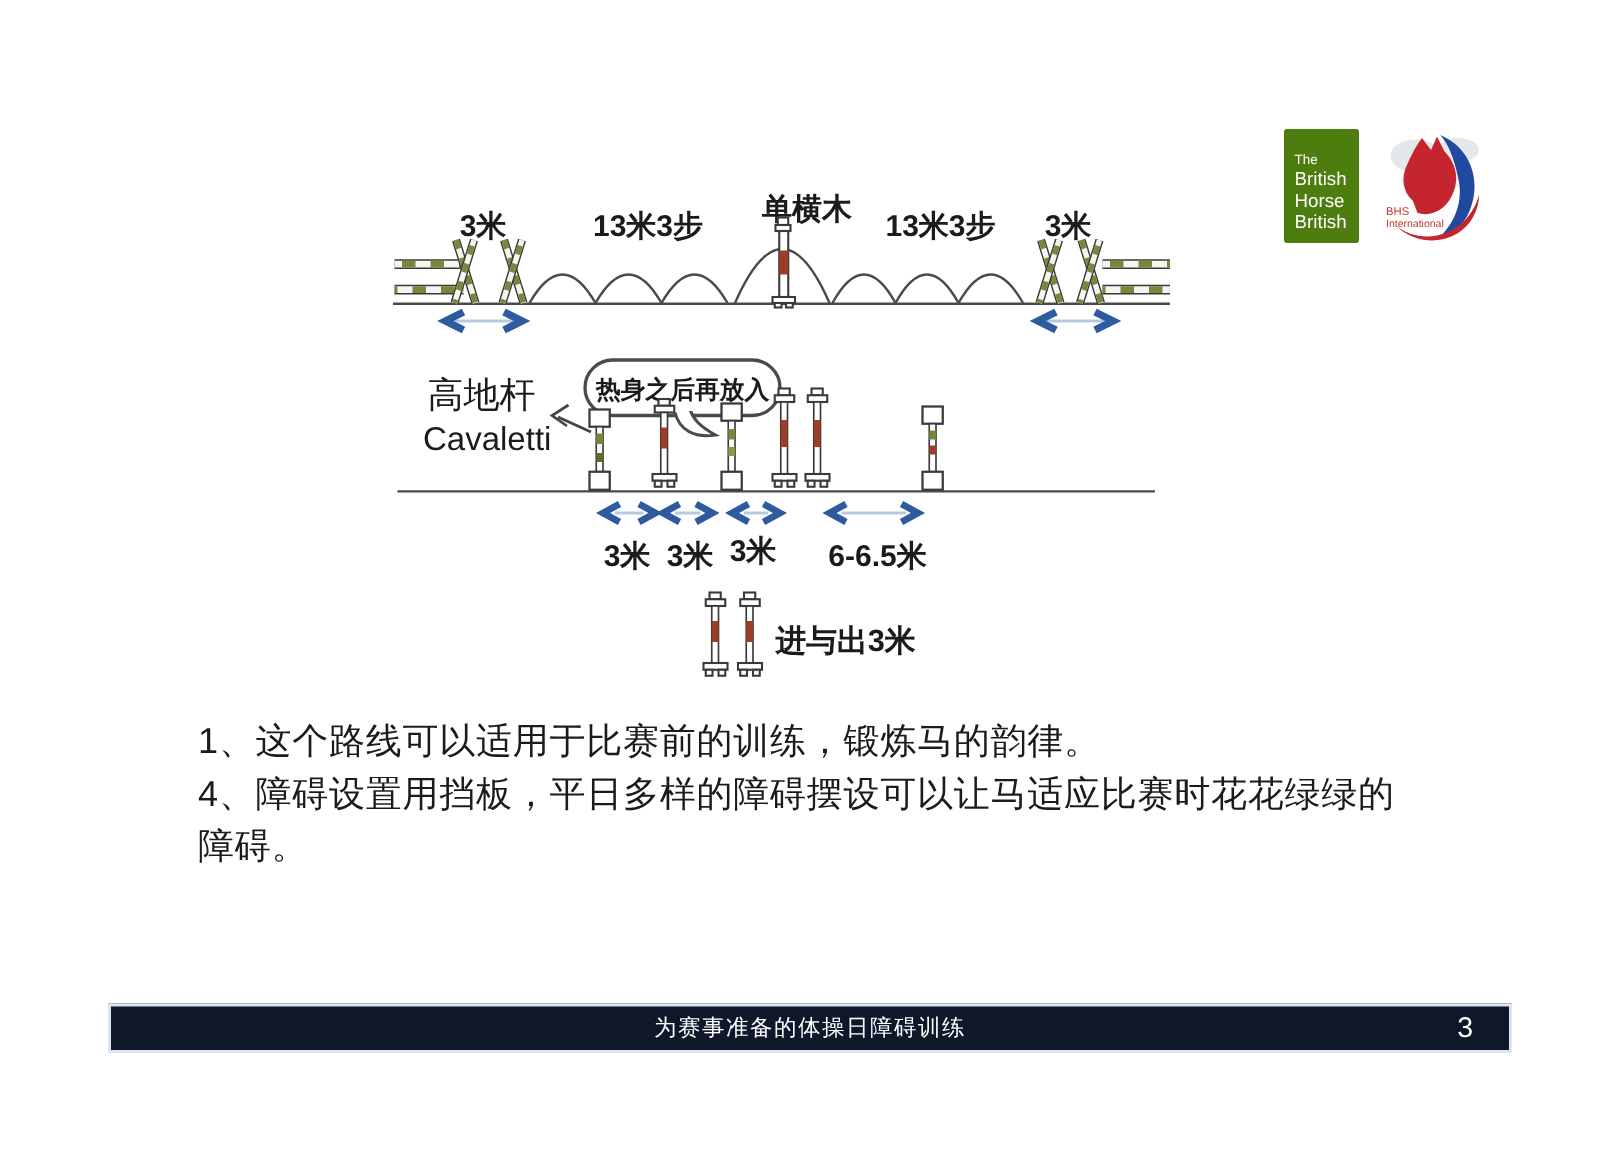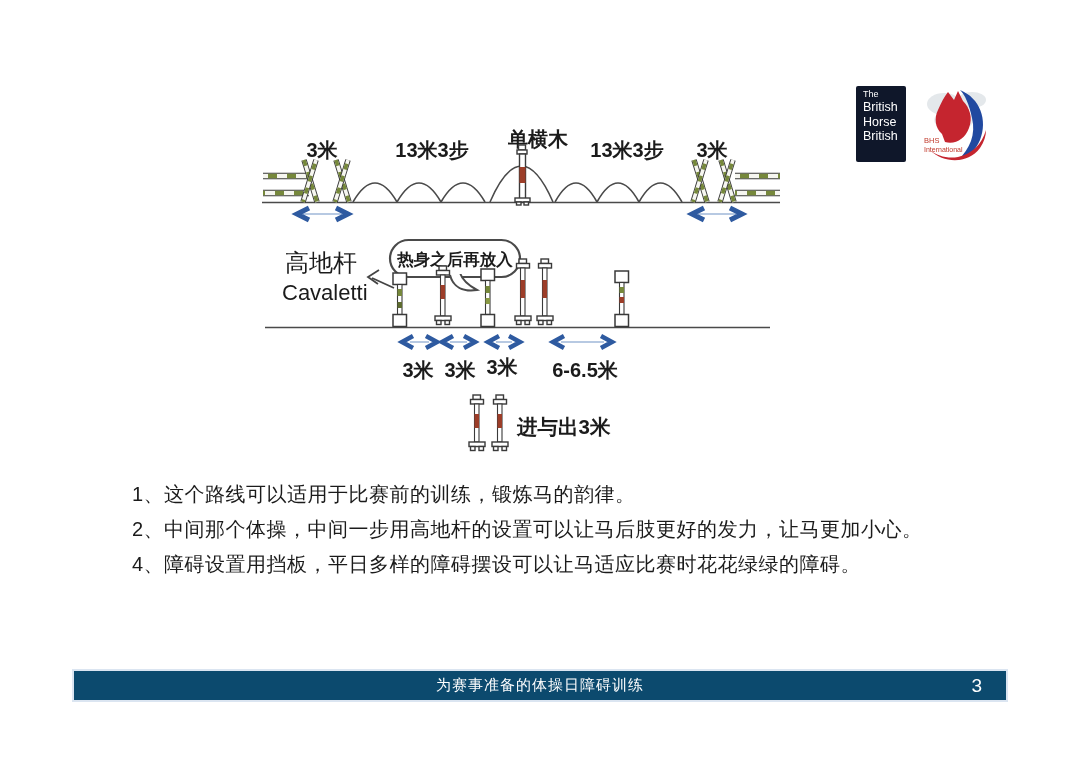--- a/index.html
+++ b/index.html
@@ -3,36 +3,36 @@
 <meta charset="utf-8">
 <style>
   html,body{margin:0;padding:0;background:#fff;}
   .slide{position:relative;width:1080px;height:768px;background:#ffffff;overflow:hidden;
          font-family:"Liberation Sans",sans-serif;color:#1b1b1b;}
   svg text{font-family:"Liberation Sans",sans-serif;fill:#1b1b1b;}
   .dlabel{font-size:20px;font-weight:600;}
   .abs{position:absolute;}
 
   
-  .notes{position:absolute;left:132px;top:477px;width:808px;font-size:20px;
+  .notes{position:absolute;left:132px;top:477px;width:808px;font-size:24px;
          line-height:35px;letter-spacing:0.5px;color:#1b1b1b;}
   .notes p{margin:0;}
 
   
   .footer-bar{position:absolute;left:72px;top:669px;width:936px;height:33px;
-              background:#0c4a6e;border:2px solid #dbe5f1;box-sizing:border-box;
+              background:#0f172a;border:2px solid #dbe5f1;box-sizing:border-box;
               display:flex;align-items:center;justify-content:center;}
   .footer-title{color:#ffffff;font-size:15px;letter-spacing:1px;}
   .footer-page{position:absolute;right:24px;top:0;height:29px;display:flex;align-items:center;
                color:#ffffff;font-size:19px;}
 
   
   .logo{position:absolute;left:856px;top:86px;width:140px;height:80px;display:flex;}
-  .logo-red{width:64px;height:76px;background:#0f172a;color:#fff;box-sizing:border-box;
-            padding:3px 0 0 7px;border-radius:2px;}
+  .logo-red{width:64px;height:76px;background:#4d7c0f;color:#fff;box-sizing:border-box;
+            padding:15px 0 0 7px;border-radius:2px;}
   .logo-red .l-sm{display:block;font-size:9px;line-height:11px;}
   .logo-red .l-lg{display:block;font-size:12.5px;line-height:14.5px;}
   .logo-horse{position:relative;width:72px;height:80px;margin-left:18px;}
   .logo-sub{position:absolute;left:0;top:50px;color:#c0392b;line-height:9px;}
   .logo-sub .s1{font-size:7.5px;display:block;}
   .logo-sub .s2{font-size:7px;display:block;}
 </style>
 </head>
 <body>
 
@@ -265,21 +265,20 @@
       </svg>
       <div class="logo-sub">
         <span class="s1">BHS</span>
         <span class="s2">International</span>
       </div>
     </div>
   </div>
 
   <div class="notes">
     <p>1、这个路线可以适用于比赛前的训练，锻炼马的韵律。</p>
-    <p>2、中间那个体操，中间一步用高地杆的设置可以让马后肢更好的发力，让马更加小心。</p>
     <p>4、障碍设置用挡板，平日多样的障碍摆设可以让马适应比赛时花花绿绿的障碍。</p>
   </div>
 
   <div class="footer-bar">
     <span class="footer-title">为赛事准备的体操日障碍训练</span>
     <span class="footer-page">3</span>
   </div>
 
 </div>
 

